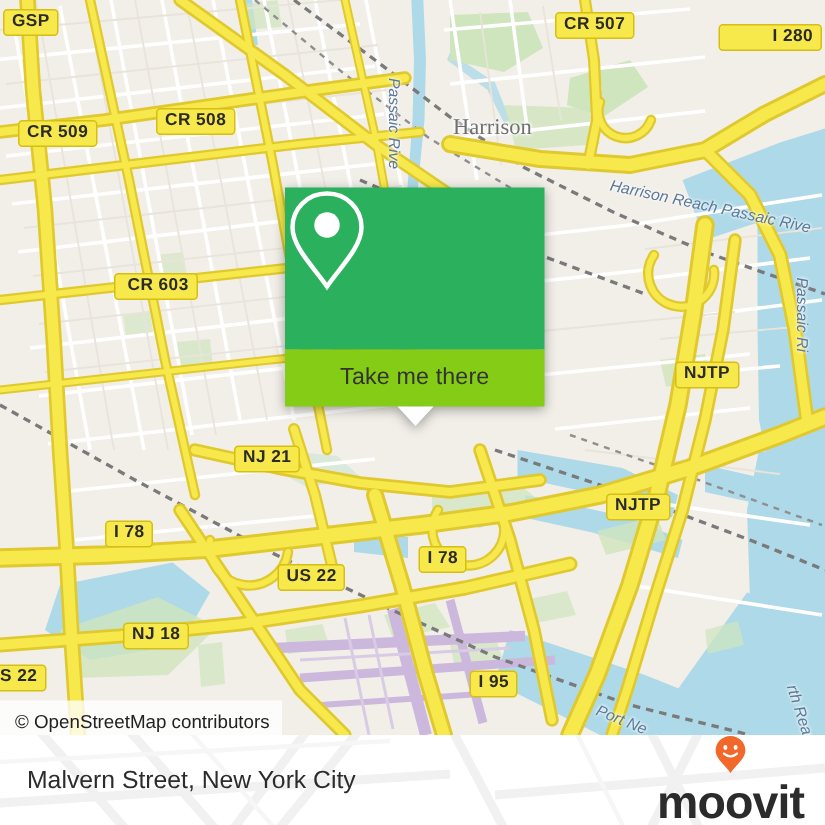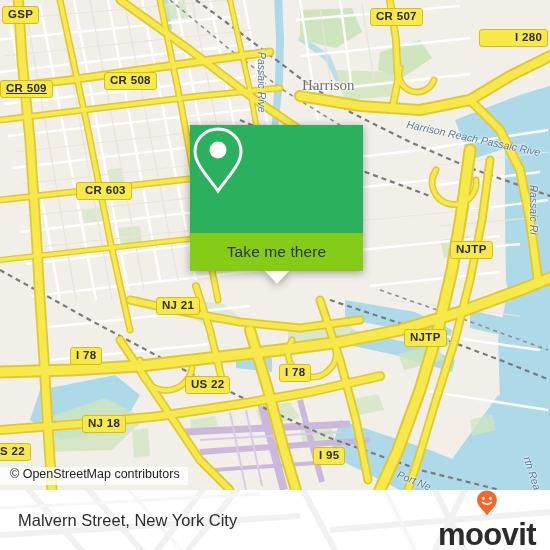--- a/index.html
+++ b/index.html
@@ -65,21 +65,21 @@
     border-left:12px solid transparent;
     border-right:12px solid transparent;
     border-top:13px solid #fff;
   }
 
   
   #attribution{
     position:absolute;left:0;top:467px;
     background:rgba(255,255,255,.78);
     font-size:12.5px;color:#222;
-    padding:0 8px 4px 10px;
+    padding:7px 8px 4px 10px;
     white-space:nowrap;
   }
 
   
   #footer{
     position:absolute;left:0;top:490px;width:550px;height:76px;
     background:#fff;overflow:hidden;
   }
   #footer-bg{position:absolute;left:0;top:0;opacity:1;}
   #footer-title{
@@ -308,23 +308,23 @@
           <path d="M292 340 a24 24 0 1 0 44 10" stroke-width="4"></path>
           <path d="M436 170 a22 22 0 1 0 40 10" stroke-width="4"></path>
           <path d="M400 68 a18 18 0 1 0 34 12" stroke-width="4"></path>
         </g>
       </g>
     </svg>
 
     <div id="shields">
         <div class="shield" style="left: 2px; top: 6px;">GSP</div>
         <div class="shield" style="left: 370px; top: 8px;">CR 507</div>
-        <div class="shield" style="left: 479px; top: 29px; padding-left: 35px;">I 280</div>
+        <div class="shield" style="left: 479px; top: 16px; padding-left: 35px;">I 280</div>
         <div class="shield" style="left: 104px; top: 72px;">CR 508</div>
-        <div class="shield" style="left: 0px; top: 80px; text-decoration: underline;">CR 509</div>
+        <div class="shield" style="left: 12px; top: 80px;">CR 509</div>
         <div class="shield" style="left: 76px; top: 182px; padding-left: 8px;">CR 603</div>
         <div class="shield" style="left: 450px; top: 241px;">NJTP</div>
         <div class="shield" style="left: 156px; top: 297px;">NJ 21</div>
         <div class="shield" style="left: 404px; top: 329px;">NJTP</div>
         <div class="shield" style="left: 70px; top: 347px;">I 78</div>
         <div class="shield" style="left: 279px; top: 364px;">I 78</div>
         <div class="shield" style="left: 185px; top: 376px;">US 22</div>
         <div class="shield" style="left: 82px; top: 415px;">NJ 18</div>
         <div class="shield" style="left: -6px; top: 443px;">S 22</div>
         <div class="shield" style="left: 313px; top: 447px;">I 95</div>

